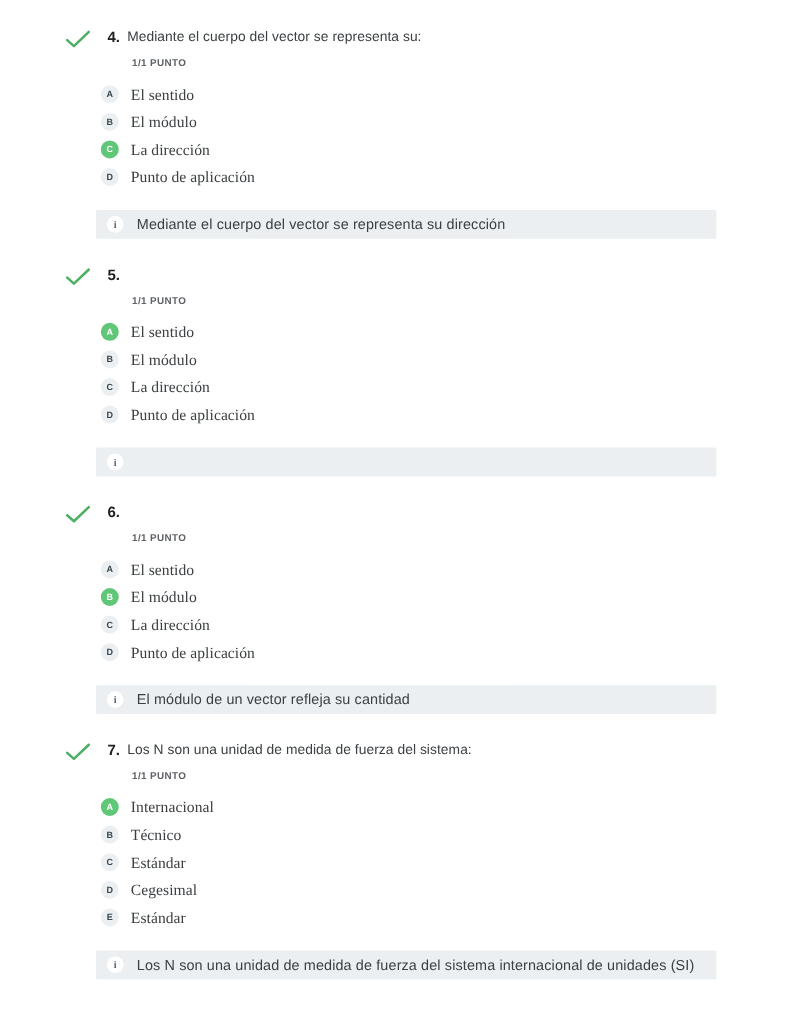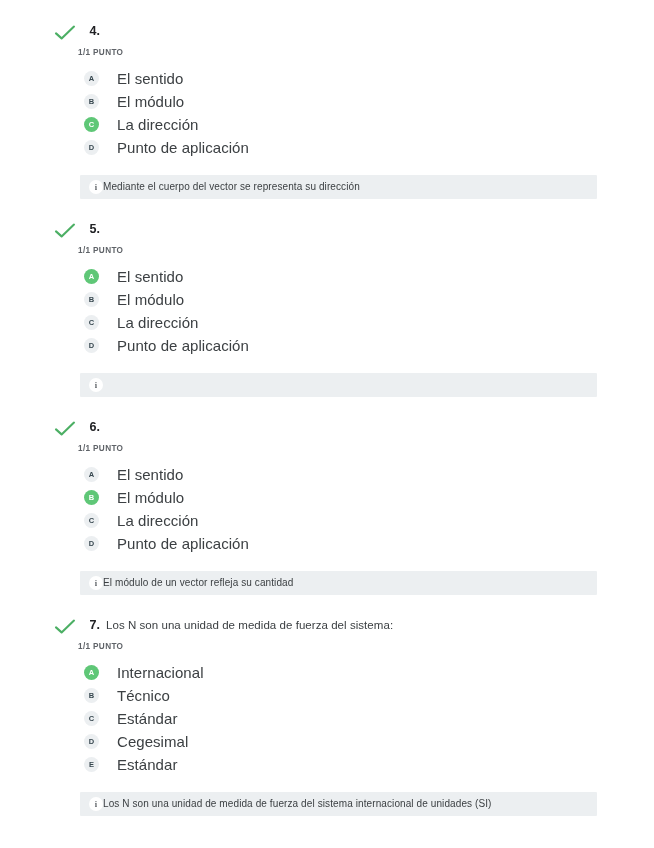--- a/index.html
+++ b/index.html
@@ -60,21 +60,21 @@
     color: #3c4043;
     line-height: 17px;
     letter-spacing: 0.05px;
   }
 
   .q-points {
     font-size: 8.2px;
     font-weight: bold;
     letter-spacing: 0.35px;
     color: #5f6368;
-    padding-left: 78px;
+    padding-left: 110px;
     margin-top: 7px;
   }
 
   
   .options {
     margin-top: 10px;
     list-style: none;
     padding: 0;
     margin-left: 0;
   }
@@ -99,25 +99,26 @@
     align-items: center;
     justify-content: center;
     line-height: 1;
   }
   .option.selected .opt-badge {
     background: #5fc777;
     color: #ffffff;
   }
 
   .opt-label {
-    font-size: 15px;
+    font-size: 13px;
     color: #3c4043;
-    margin-left: 18px;
+    margin-left: 10px;
     line-height: 15px;
     letter-spacing: 0.05px;
+    font-family: Liberation Serif, serif;
   }
 
   
   .feedback {
     margin-top: 14px;
     margin-left: 80px;
     width: 517px;
     height: 24px;
     background: #eceff1;
     display: flex;
@@ -135,22 +136,23 @@
     font-size: 8.5px;
     font-weight: bold;
     display: flex;
     align-items: center;
     justify-content: center;
     margin-left: 9px;
     font-family: "Liberation Serif", serif;
   }
 
   .fb-text {
-    font-size: 10px;
+    font-size: 12px;
     color: #3c4043;
+    margin-left: 11px;
     letter-spacing: 0.1px;
     line-height: 12px;
   }
 
   
   .question + .question { margin-top: 22px; }
   #q-list { padding-top: 23px; }
 </style>
 </head>
 <body>
@@ -158,20 +160,21 @@
 <div class="quiz">
   <div id="q-list">
       <div class="question">
         <div class="q-header">
           <span class="check-icon">
             <svg viewBox="0 0 22 16" width="22" height="16" aria-hidden="true">
               <path d="M2 8.4 L7.6 13.4 L20 1.6" fill="none" stroke="#4caf64" stroke-width="2.1" stroke-linecap="round" stroke-linejoin="round"></path>
             </svg>
           </span>
           <span class="q-number">4.</span>
+          <span class="q-text">Mediante el cuerpo del vector se representa su:</span>
         </div>
         <div class="q-points">1/1 PUNTO</div>
         <ul class="options">
           <li class="option">
             <span class="opt-badge">A</span>
             <span class="opt-label">El sentido</span>
           </li>
           <li class="option">
             <span class="opt-badge">B</span>
             <span class="opt-label">El módulo</span>

